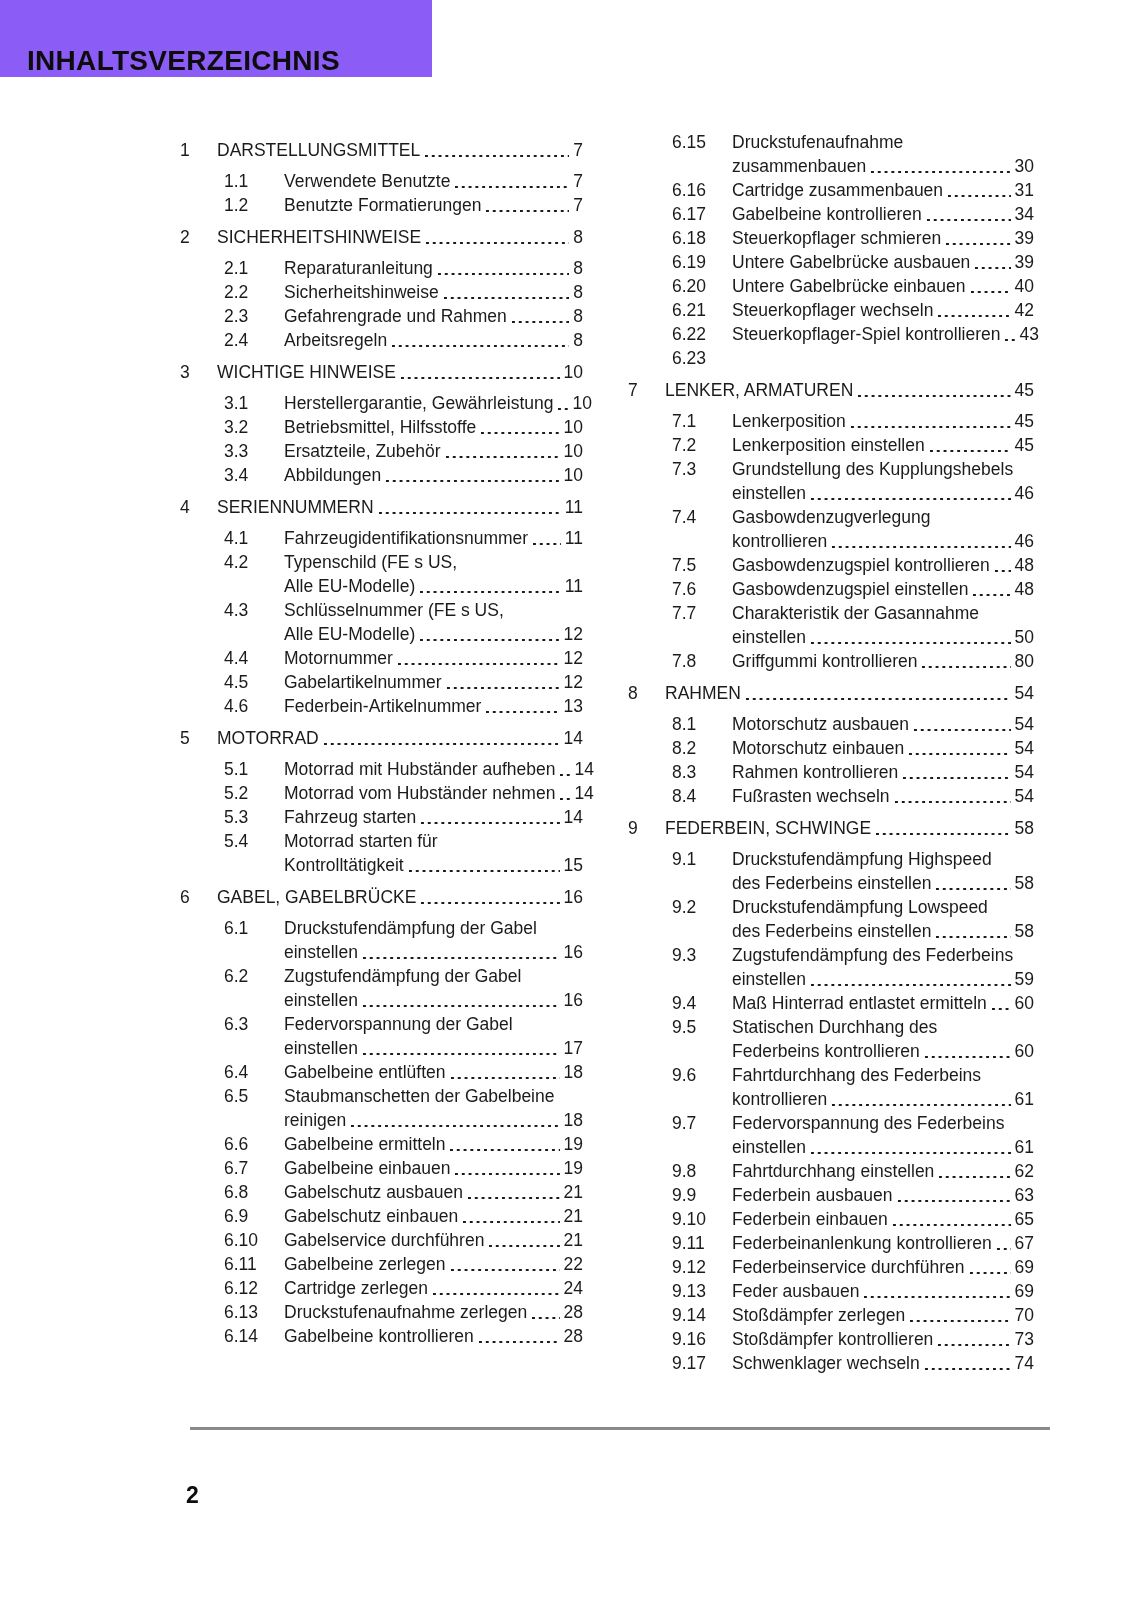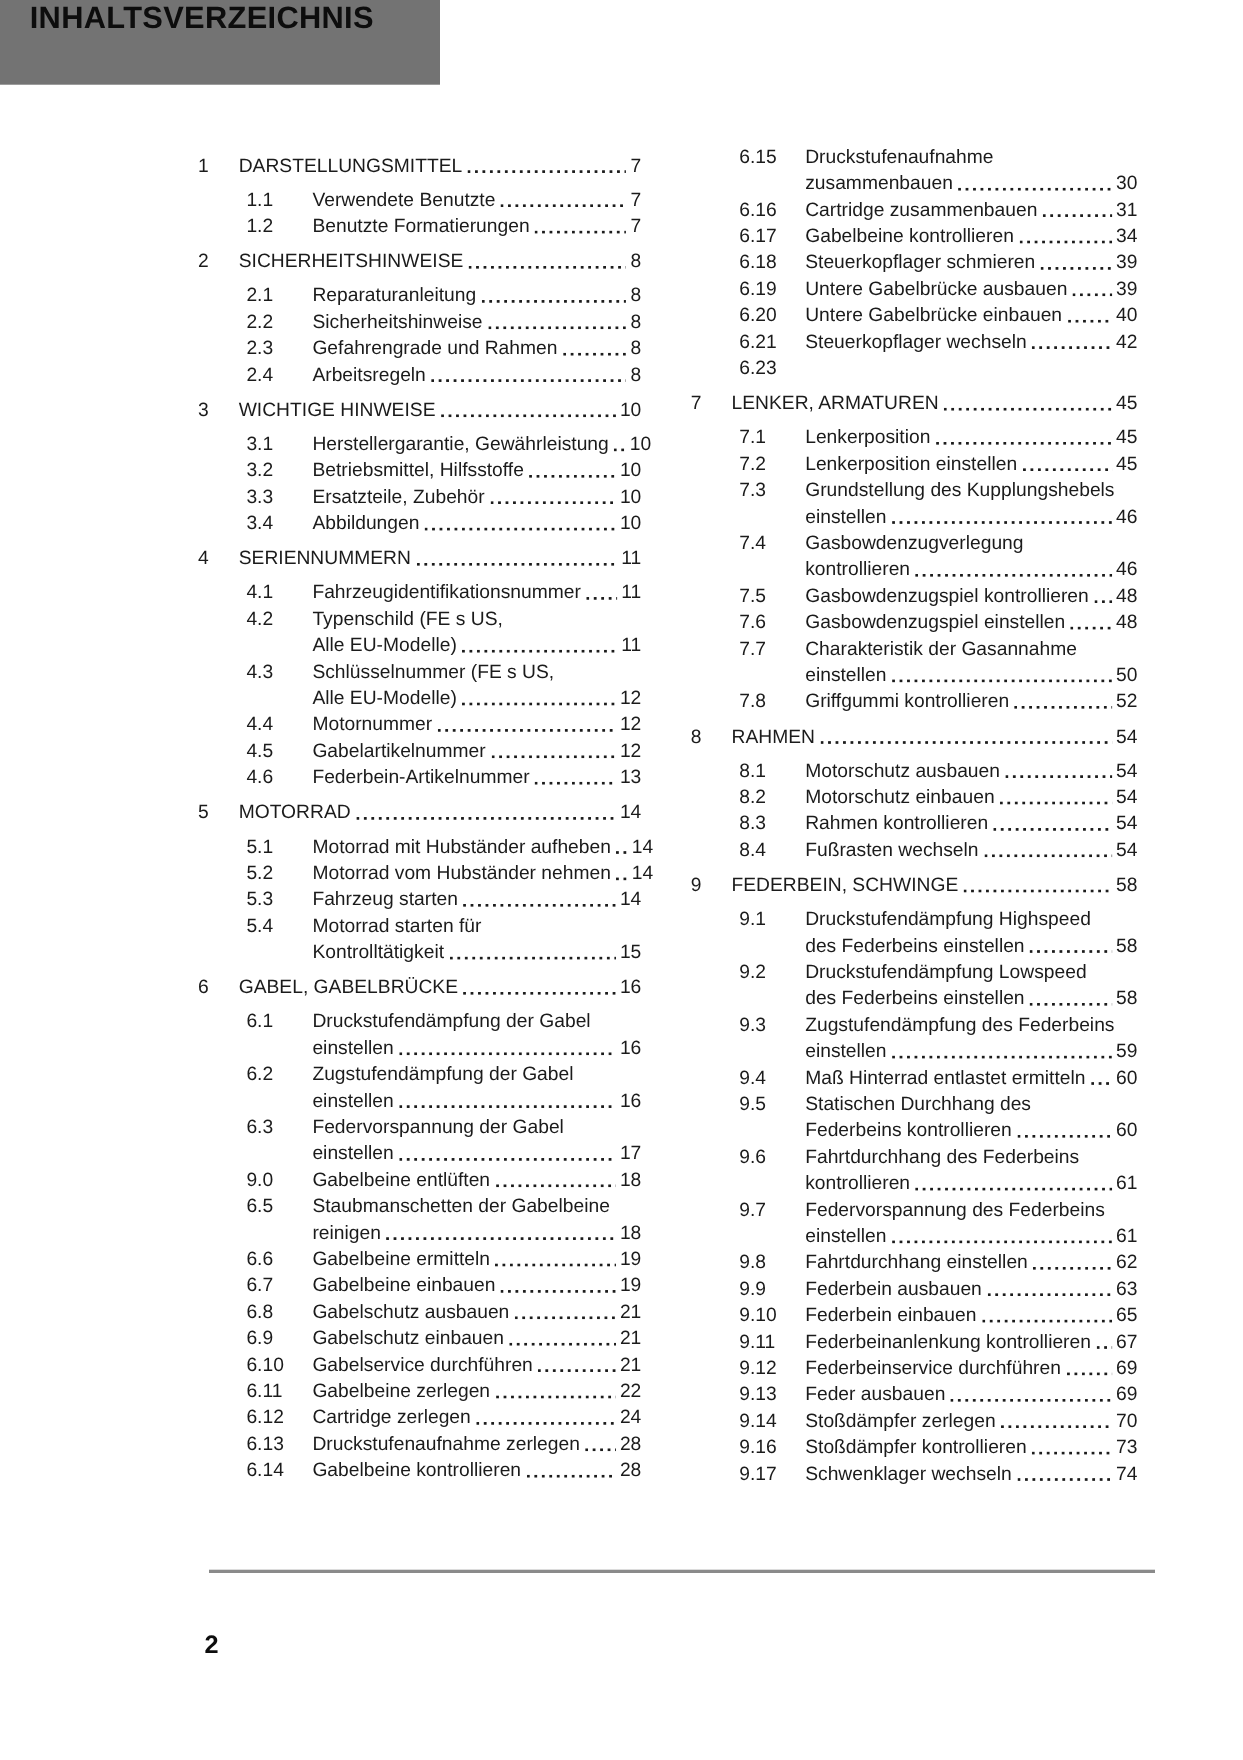--- a/index.html
+++ b/index.html
@@ -11,24 +11,24 @@
     margin: 0 auto;
     font-family: "Liberation Sans", sans-serif;
     color: #1b1b1b;
     overflow: hidden;
   }
 
   
   .header-block {
     position: absolute;
     left: 0; top: 0;
-    width: 400px; height: 77px;
-    background: #737373;
+    width: 432px; height: 77px;
+    background: #8b5cf6;
     display: flex;
-    align-items: flex-start;
+    align-items: flex-end;
   }
   .header-block h1 {
     margin: 0 0 0 27px;
     font-size: 28px;
     font-weight: bold;
     letter-spacing: 0.3px;
     color: #0d0d0d;
   }
 
   
@@ -396,21 +396,21 @@
               <span class="txt">Federvorspannung der Gabel</span>
             </span>
             <span class="line">
               <span class="txt">einstellen</span>
               <span class="dots"></span>
               <span class="pg">17</span>
             </span>
           </span>
         </div>
         <div class="entry sub">
-          <span class="num">9.0</span>
+          <span class="num">6.4</span>
           <span class="body">
             <span class="line">
               <span class="txt">Gabelbeine entlüften</span>
               <span class="dots"></span>
               <span class="pg">18</span>
             </span>
           </span>
         </div>
         <div class="entry sub">
           <span class="num">6.5</span>
@@ -584,20 +584,30 @@
           <span class="num">6.21</span>
           <span class="body">
             <span class="line">
               <span class="txt">Steuerkopflager wechseln</span>
               <span class="dots"></span>
               <span class="pg">42</span>
             </span>
           </span>
         </div>
         <div class="entry sub">
+          <span class="num">6.22</span>
+          <span class="body">
+            <span class="line">
+              <span class="txt">Steuerkopflager-Spiel kontrollieren</span>
+              <span class="dots"></span>
+              <span class="pg">43</span>
+            </span>
+          </span>
+        </div>
+        <div class="entry sub">
           <span class="num">6.23</span>
         </div>
         <div class="entry ch">
           <span class="num">7</span>
           <span class="body">
             <span class="line">
               <span class="txt">LENKER, ARMATUREN</span>
               <span class="dots"></span>
               <span class="pg">45</span>
             </span>
@@ -681,21 +691,21 @@
               <span class="pg">50</span>
             </span>
           </span>
         </div>
         <div class="entry sub">
           <span class="num">7.8</span>
           <span class="body">
             <span class="line">
               <span class="txt">Griffgummi kontrollieren</span>
               <span class="dots"></span>
-              <span class="pg">52</span>
+              <span class="pg">80</span>
             </span>
           </span>
         </div>
         <div class="entry ch">
           <span class="num">8</span>
           <span class="body">
             <span class="line">
               <span class="txt">RAHMEN</span>
               <span class="dots"></span>
               <span class="pg">54</span>

